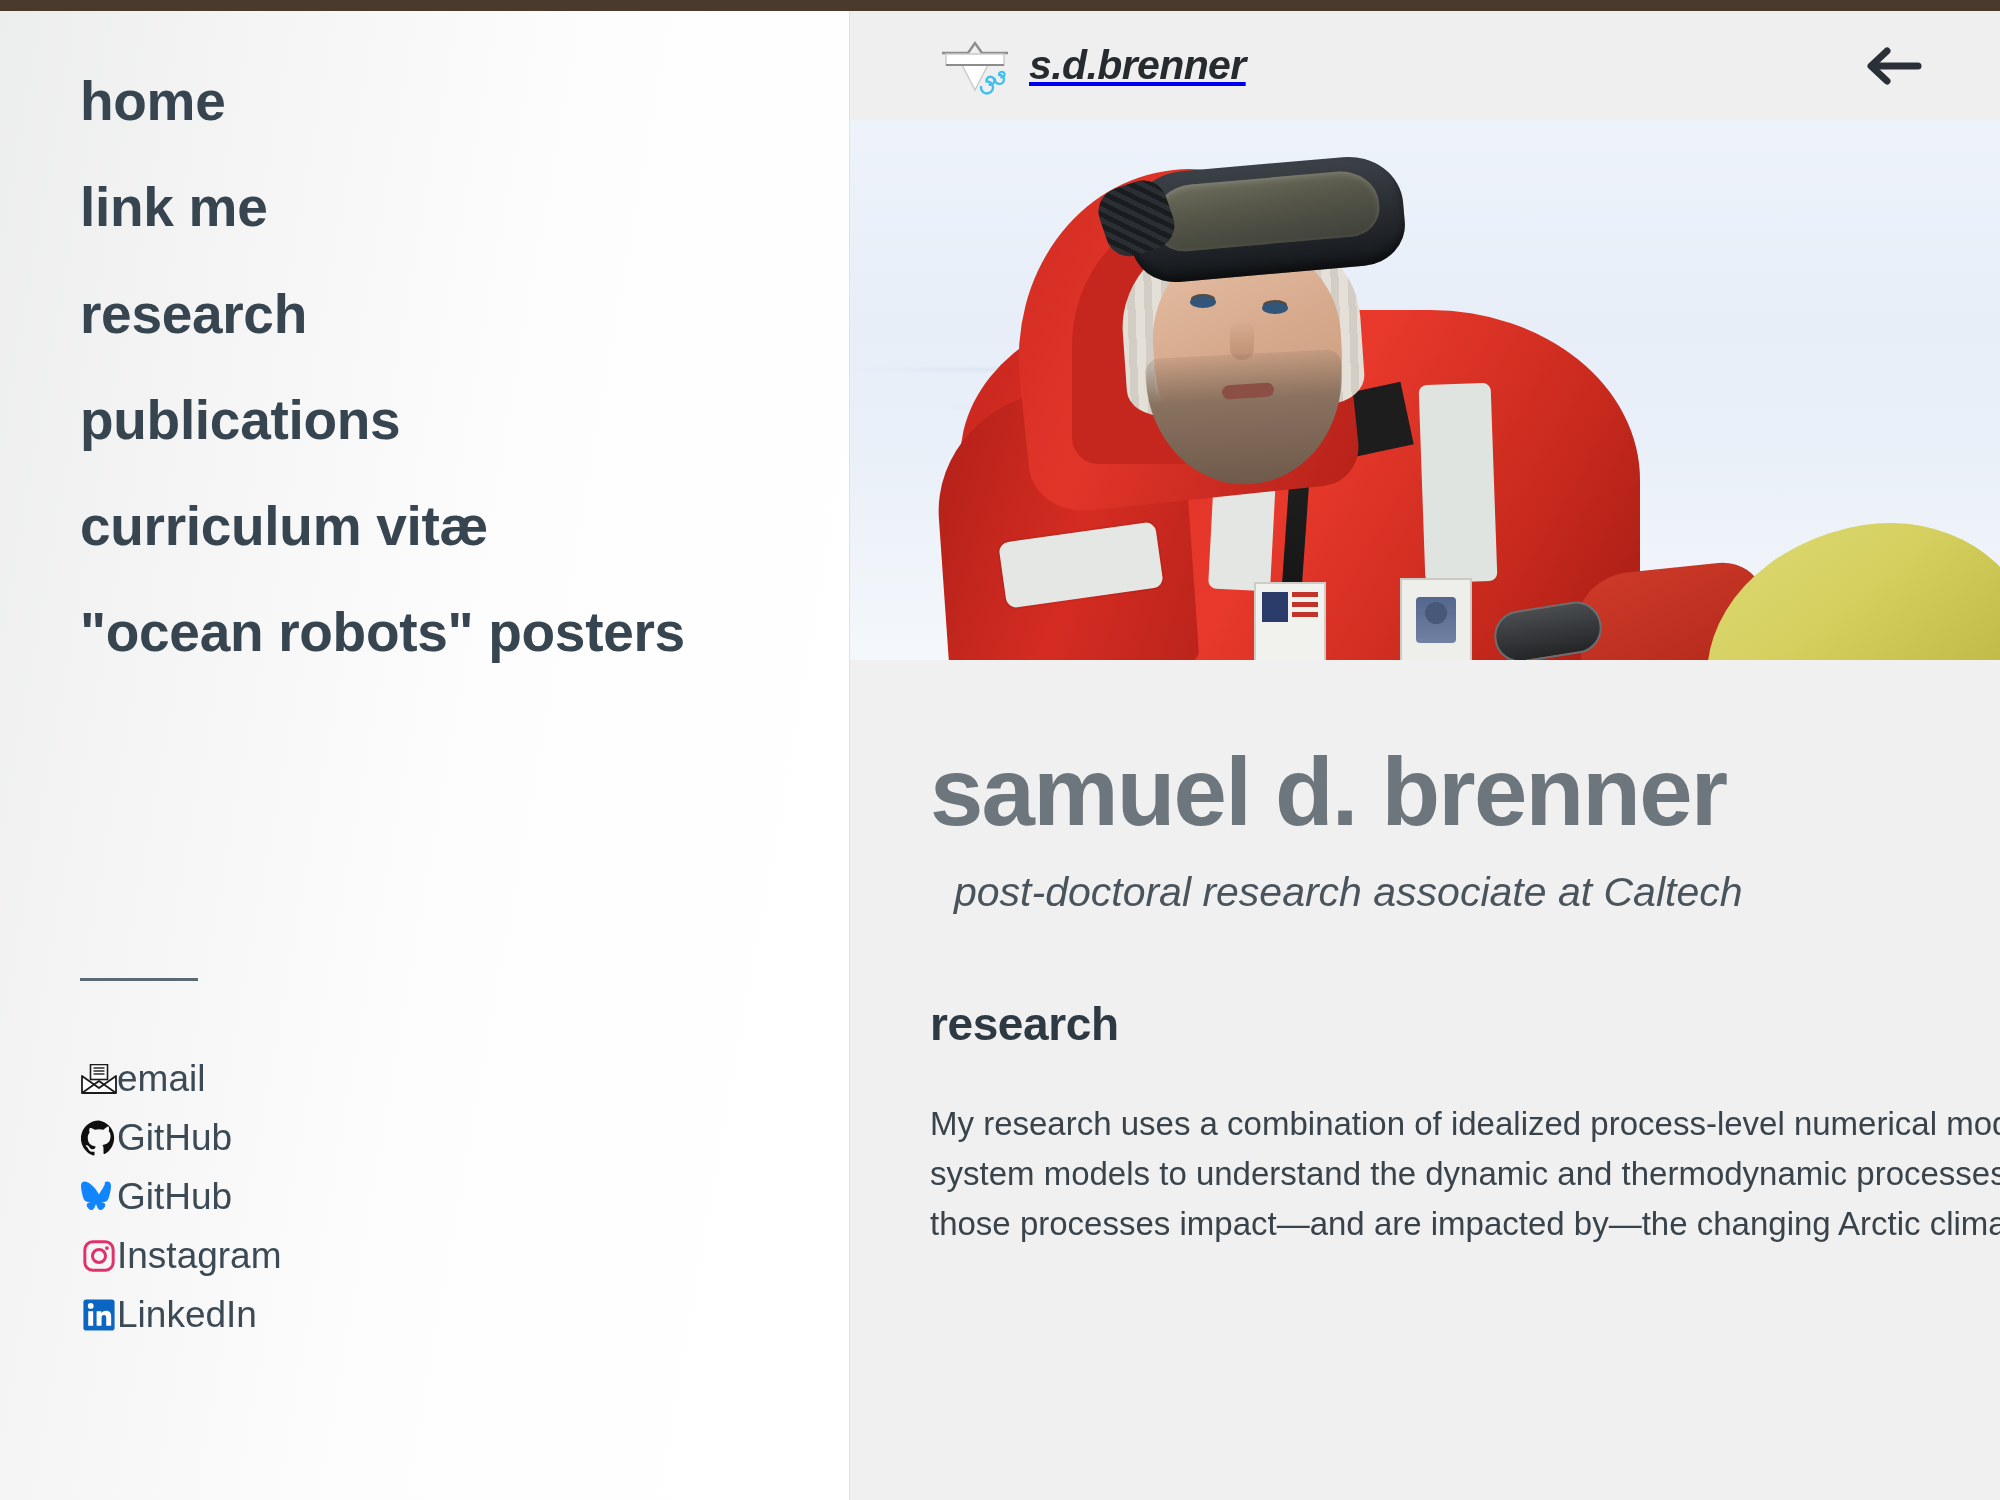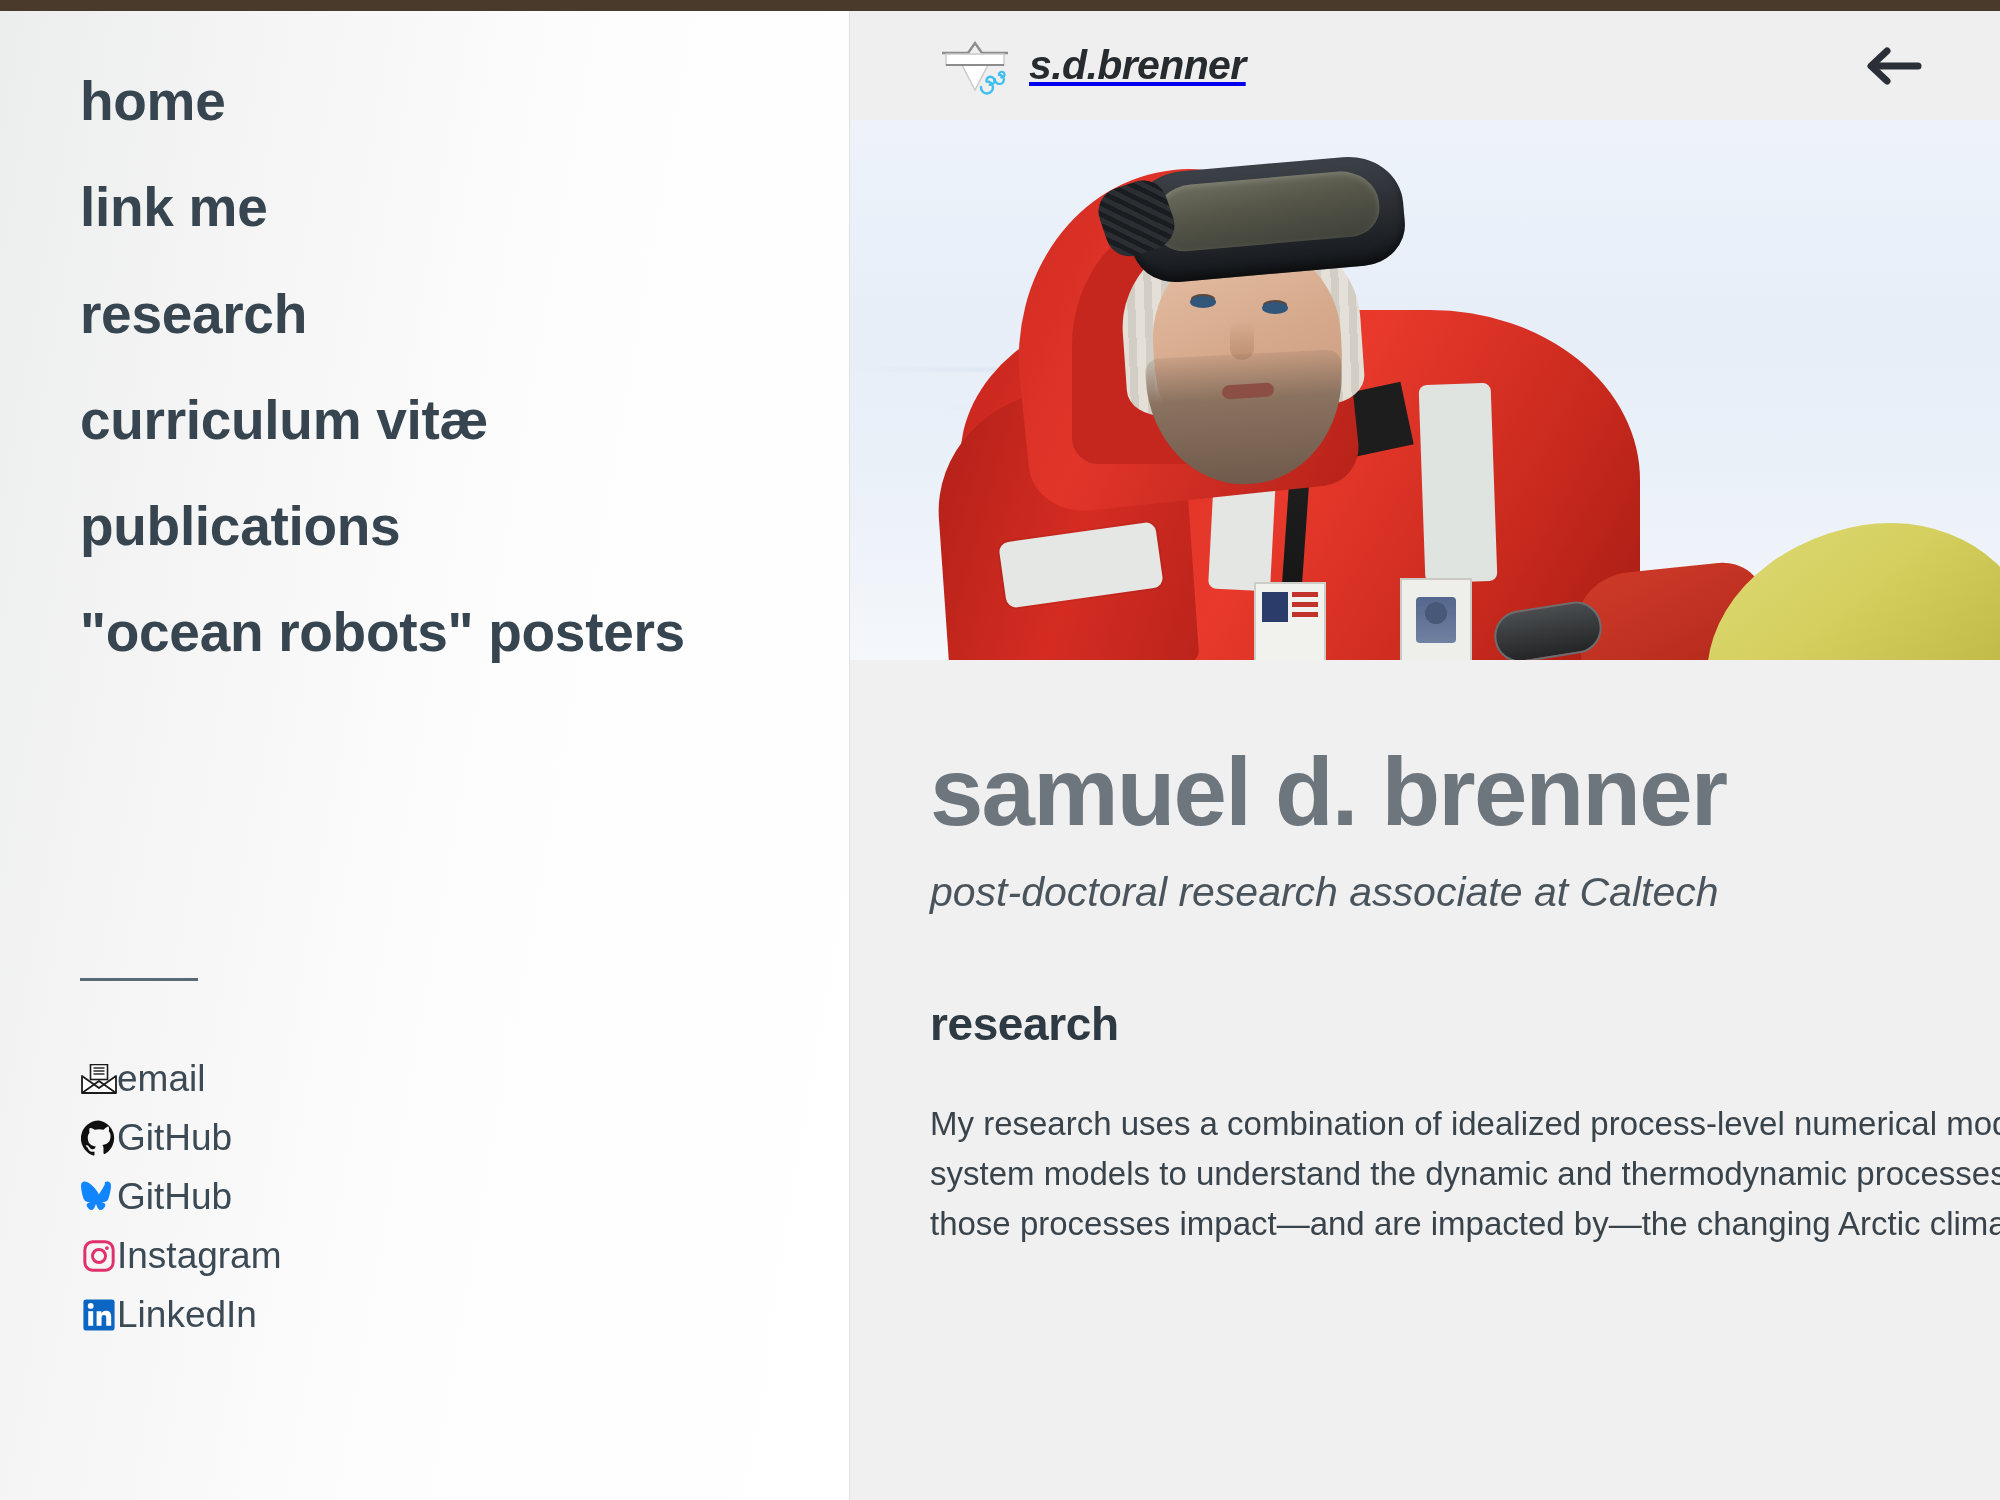--- a/index.html
+++ b/index.html
@@ -336,20 +336,21 @@
     line-height:1;
     white-space:nowrap;
   }
   #page-subtitle {
     margin-top:32px;
     font-size:41px;
     font-style:italic;
     color:#4a545c;
     line-height:1;
     white-space:nowrap;
+    margin-left:24px;
   }
   #section-heading {
     margin-top:88px;
     font-size:46px;
     font-weight:700;
     color:#2e3a43;
     letter-spacing:-0.4px;
     line-height:1;
   }
   #section-body {
@@ -368,22 +369,22 @@
 <div id="top-bar"></div>
 
 <div id="page">
 
   <aside id="sidebar">
 
     <nav id="nav">
       <a class="nav-item" href="#">home</a>
       <a class="nav-item" href="#">link me</a>
       <a class="nav-item" href="#">research</a>
+      <a class="nav-item" href="#">publications</a>
       <a class="nav-item" href="#">curriculum vitæ</a>
-      <a class="nav-item" href="#">publications</a>
       <a class="nav-item wrap" href="#">"ocean robots" posters</a>
     </nav>
 
     <div id="nav-divider"></div>
 
     <div id="social">
 
       <a class="social-item" href="#">
         <span class="social-icon">
           <svg width="36" height="30" viewBox="0 0 36 30" aria-hidden="true">

